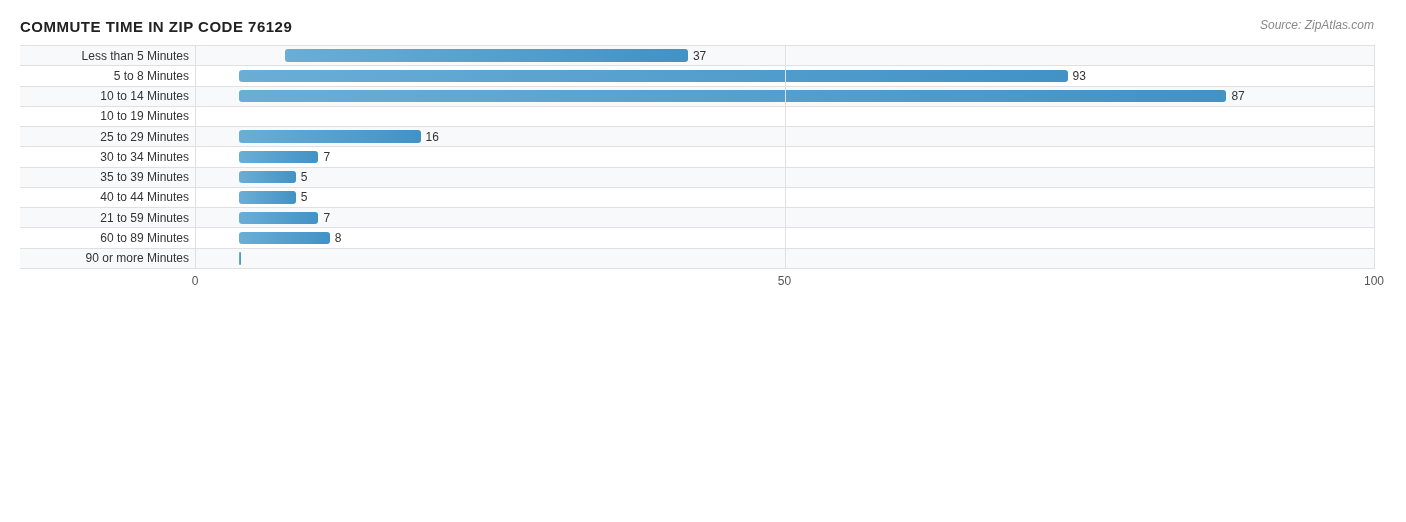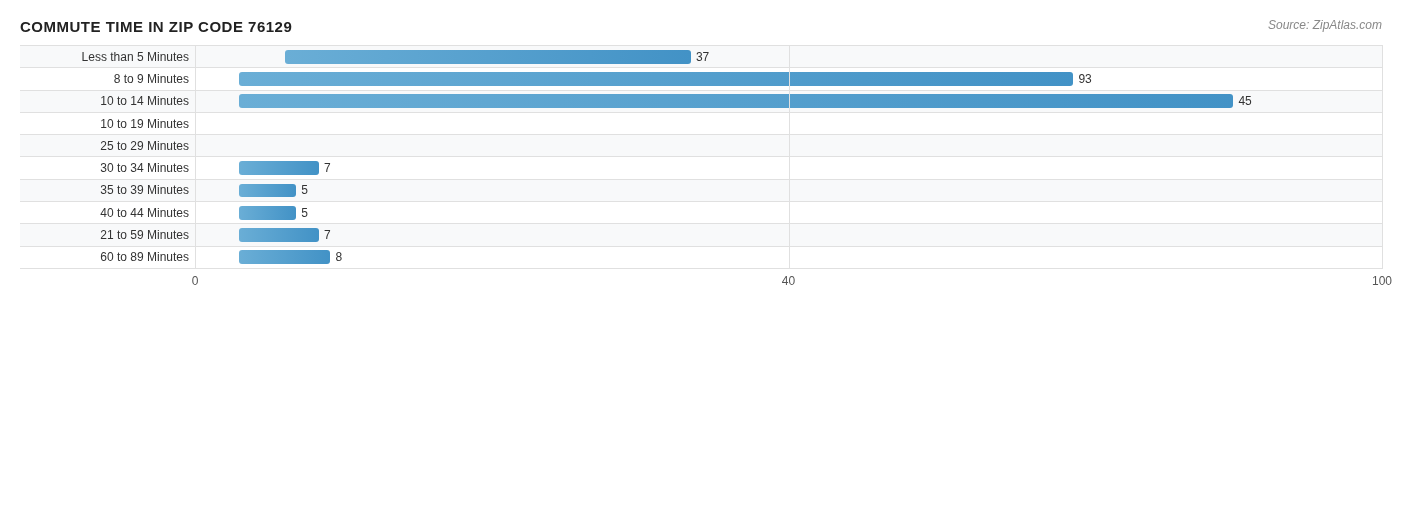--- a/index.html
+++ b/index.html
@@ -6,21 +6,21 @@
     body {
       font-family: Arial, sans-serif;
       background: #fff;
       width: 1406px;
       height: 522px;
       overflow: hidden;
     }
     .chart-container {
       width: 1406px;
       height: 372px;
-      padding: 18px 24px 50px 20px;
+      padding: 18px 32px 50px 20px;
       position: relative;
       background: #fff;
     }
     .chart-header {
       display: flex;
       justify-content: space-between;
       align-items: flex-start;
       margin-bottom: 10px;
     }
     .chart-title {
@@ -143,38 +143,42 @@
     <div class="bars-area" id="bars-area">
 
     <div class="bar-row">
           <div class="bar-label">Less than 5 Minutes</div>
           <div class="bar-track">
             <div class="bar-fill" style="width: 37%;"></div>
             <span class="bar-value">37</span>
           </div>
         </div>
         <div class="bar-row">
-          <div class="bar-label">8 to 9 Minutes</div>
+          <div class="bar-label">5 to 8 Minutes</div>
           <div class="bar-track">
             <div class="bar-fill" style="width: 73%;"></div>
             <span class="bar-value">93</span>
           </div>
         </div>
         <div class="bar-row">
           <div class="bar-label">10 to 14 Minutes</div>
           <div class="bar-track">
             <div class="bar-fill" style="width: 87%;"></div>
-            <span class="bar-value">45</span>
+            <span class="bar-value">87</span>
           </div>
         </div>
         <div class="bar-row">
           <div class="bar-label">10 to 19 Minutes</div>
         </div>
         <div class="bar-row">
           <div class="bar-label">25 to 29 Minutes</div>
+          <div class="bar-track">
+            <div class="bar-fill" style="width: 16%;"></div>
+            <span class="bar-value">16</span>
+          </div>
         </div>
         <div class="bar-row">
           <div class="bar-label">30 to 34 Minutes</div>
           <div class="bar-track">
             <div class="bar-fill" style="width: 7%;"></div>
             <span class="bar-value">7</span>
           </div>
         </div>
         <div class="bar-row">
           <div class="bar-label">35 to 39 Minutes</div>
@@ -195,29 +199,36 @@
           <div class="bar-track">
             <div class="bar-fill" style="width: 7%;"></div>
             <span class="bar-value">7</span>
           </div>
         </div>
         <div class="bar-row">
           <div class="bar-label">60 to 89 Minutes</div>
           <div class="bar-track">
             <div class="bar-fill" style="width: 8%;"></div>
             <span class="bar-value">8</span>
+          </div>
+        </div>
+        <div class="bar-row">
+          <div class="bar-label">90 or more Minutes</div>
+          <div class="bar-track">
+            <div class="bar-fill" style="width: 0%;"></div>
+            <span class="bar-value"></span>
           </div>
         </div>
       </div>
     <div class="grid-lines" id="grid-lines">
 
     <div class="grid-line" style="left: 0%;"></div>
         <div class="grid-line" style="left: 50%;"></div>
         <div class="grid-line" style="left: 100%;"></div>
       </div>
     <div class="x-axis" id="x-axis">
 
     <div class="x-label" style="left: 0%;">0</div>
-        <div class="x-label" style="left: 50%;">40</div>
+        <div class="x-label" style="left: 50%;">50</div>
         <div class="x-label" style="left: 100%;">100</div>
       </div>
   </div>
 </div>
 
 </body></html>

